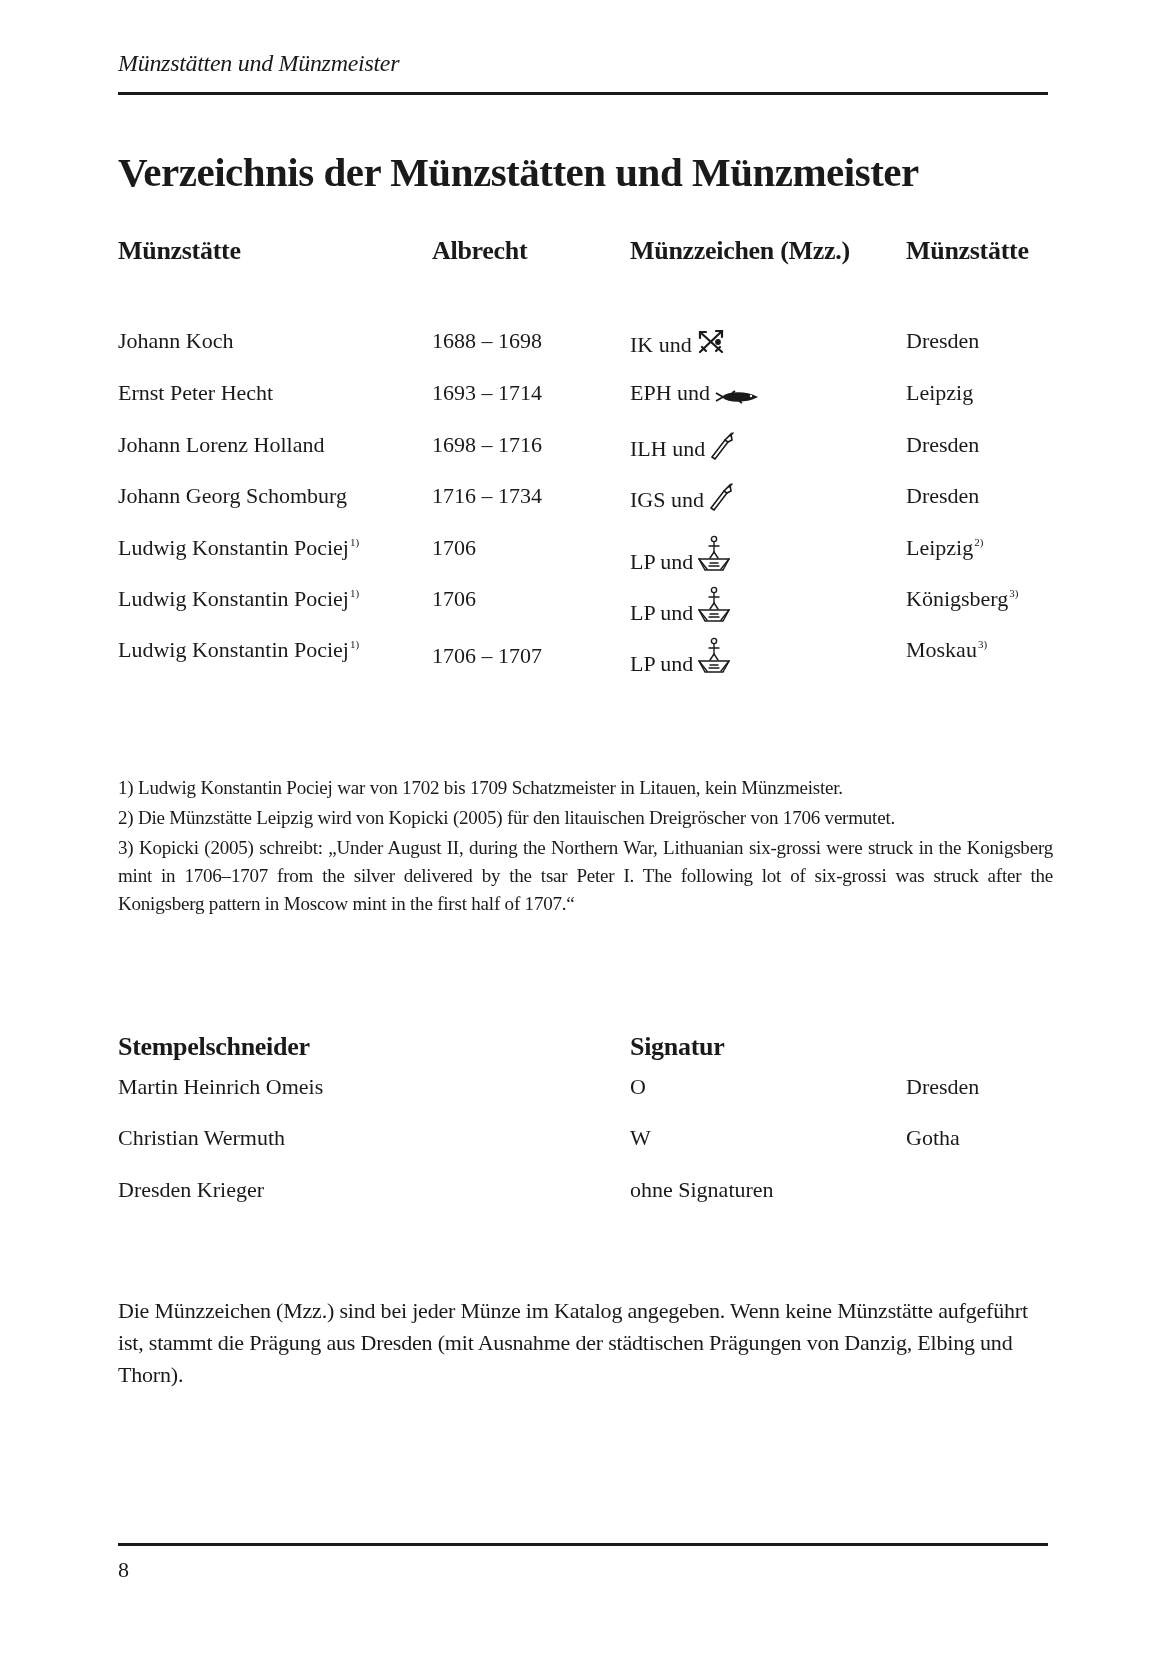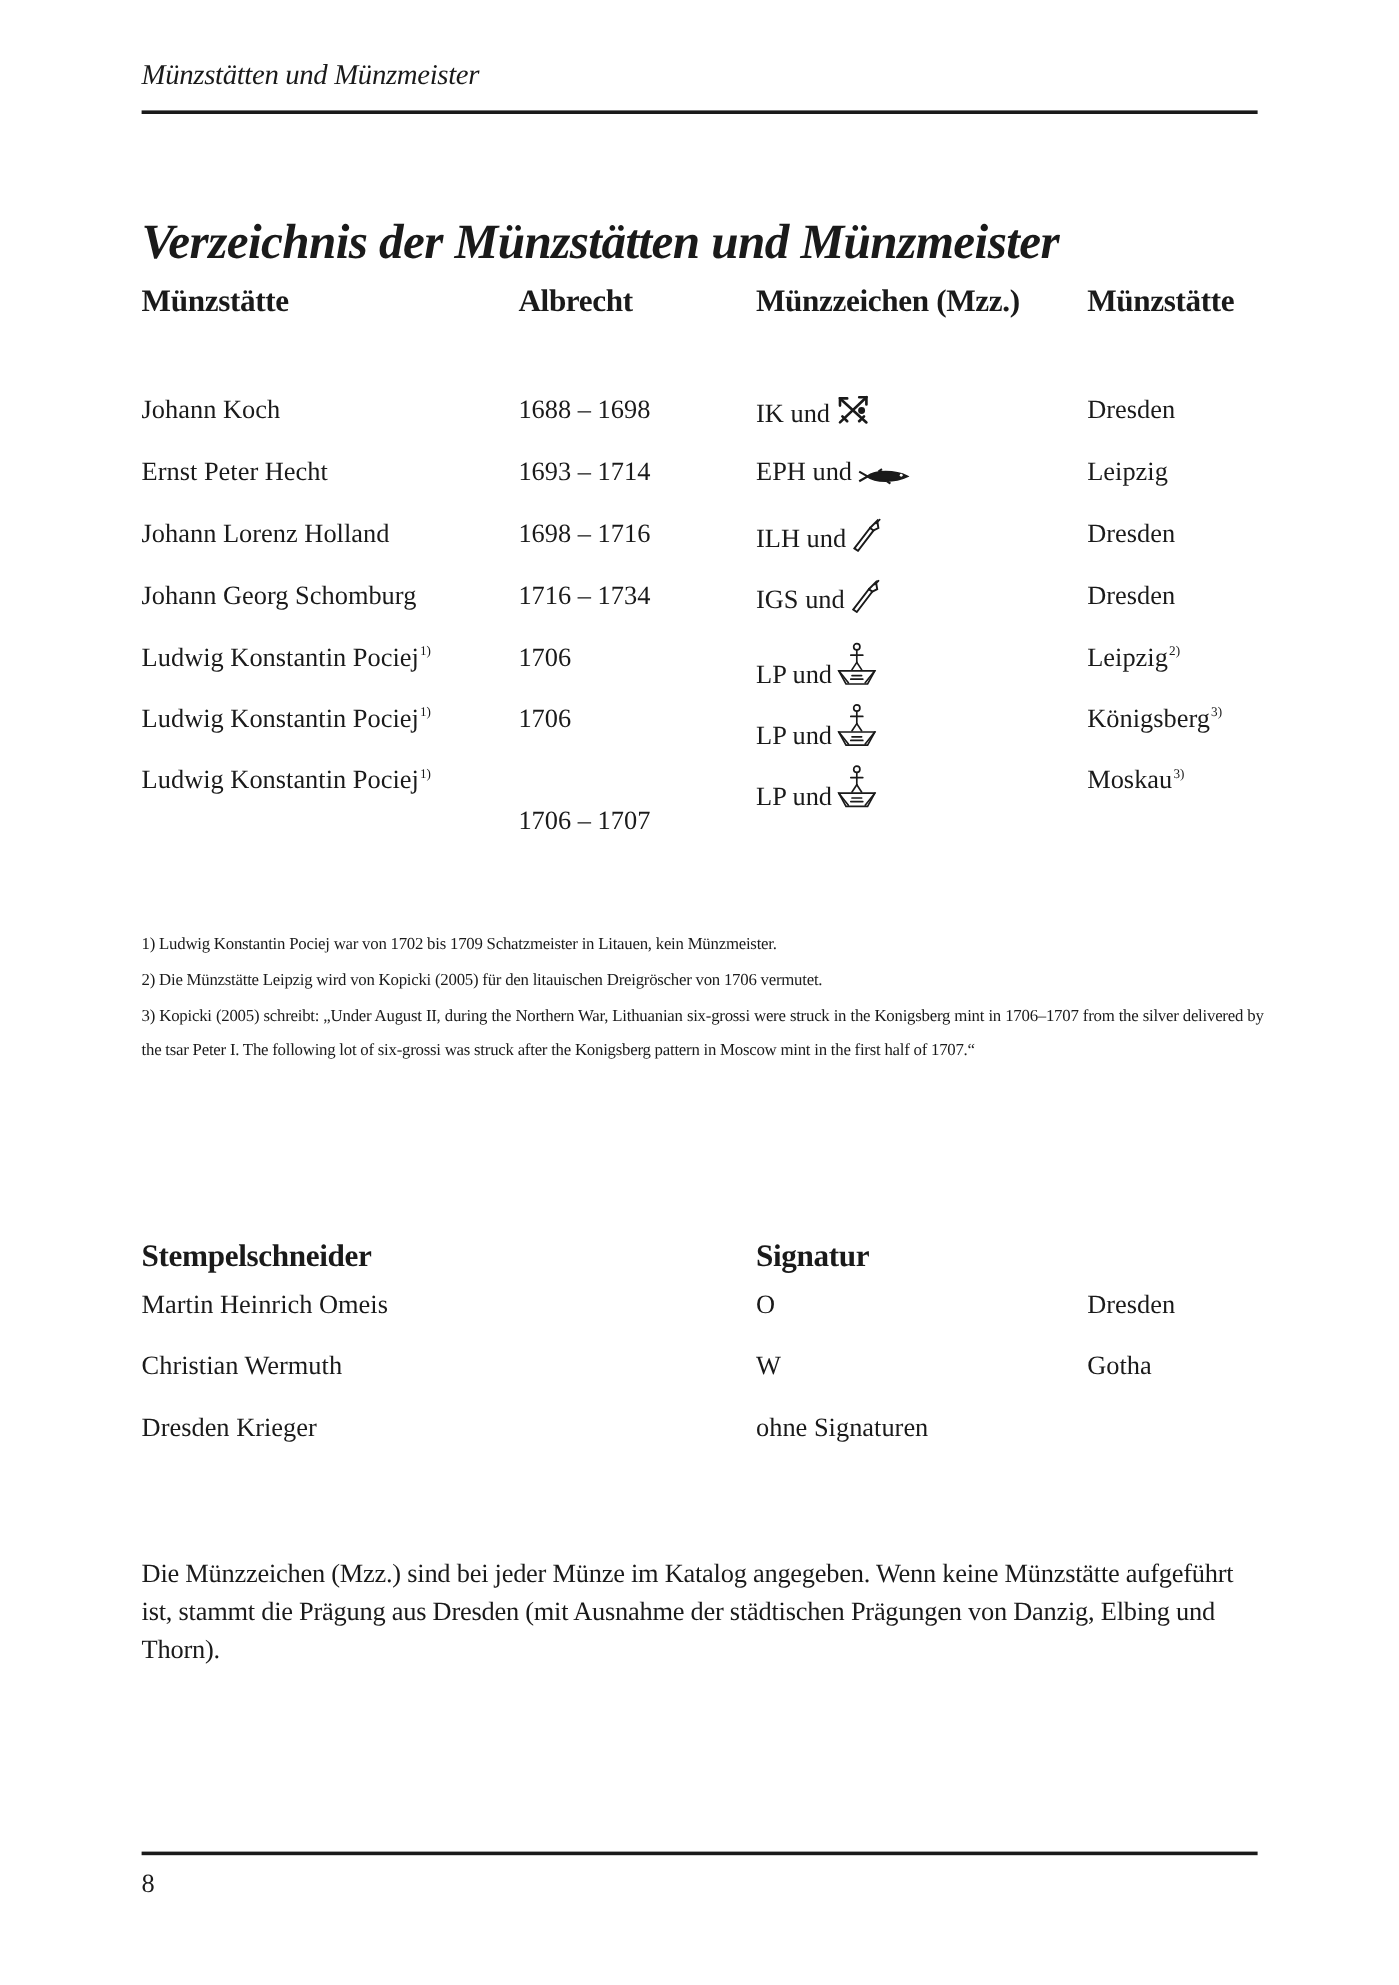--- a/index.html
+++ b/index.html
@@ -3,27 +3,27 @@
 <meta charset="utf-8">
 <style>
   html, body { margin: 0; padding: 0; background: #ffffff; }
   body { width: 1166px; height: 1654px; position: relative; overflow: hidden;
          font-family: "Liberation Serif", serif; color: #1a1a1a; }
   .abs { position: absolute; }
   .running-head { left: 118px; top: 50px; font-style: italic; font-size: 24px; letter-spacing: -0.3px; }
   .rule { left: 118px; width: 930px; height: 3px; background: #1a1a1a; }
   .rule.top { top: 92px; }
   .rule.bottom { top: 1543px; }
-  .title { left: 118px; top: 148px; font-style: italic; font-weight: bold; font-size: 41px; letter-spacing: -0.5px; margin-top: 29px; }
+  .title { left: 118px; top: 148px; font-weight: bold; font-size: 41px; letter-spacing: -0.5px; }
   .th { font-weight: bold; font-size: 26px; letter-spacing: -0.3px; }
   .cell { font-size: 22px; white-space: nowrap; }
   .col1 { left: 118px; } .col2 { left: 432px; } .col3 { left: 630px; } .col4 { left: 906px; }
   sup { font-size: 11px; vertical-align: 9px; margin-left: 1px; }
   .mark { display: inline-block; vertical-align: -4px; margin-left: 4px; }
-  .note { left: 118px; width: 935px; font-size: 14px; line-height: 28px; text-align: justify; letter-spacing: -0.2px; }
+  .note { left: 118px; width: 935px; font-size: 19px; line-height: 28px; text-align: justify; letter-spacing: -0.2px; }
   .para { left: 118px; width: 915px; font-size: 22px; line-height: 32px; letter-spacing: -0.2px; }
   .pagenum { left: 118px; top: 1557px; font-size: 22px; }
 </style>
 </head>
 <body>
 
 <div class="abs running-head">Münzstätten und Münzmeister</div>
 <div class="abs rule top"></div>
 
 <div class="abs title">Verzeichnis der Münzstätten und Münzmeister</div>
@@ -121,21 +121,21 @@
               <line x1="2" y1="24" x2="10" y2="34"></line>
               <line x1="32" y1="24" x2="24" y2="34"></line>
               <line x1="13" y1="28" x2="21" y2="28"></line>
               <line x1="12" y1="31" x2="22" y2="31"></line>
             </g>
           </svg></span></div>
       <div class="abs cell col4" style="top:586px"><span>Königsberg</span><sup>3)</sup></div>
     </div>
     <div>
       <div class="abs cell col1" style="top:637px"><span>Ludwig Konstantin Pociej</span><sup>1)</sup></div>
-      <div class="abs cell col2" style="top:671px">1706 – 1707</div>
+      <div class="abs cell col2" style="top:643px">1706 – 1707</div>
       <div class="abs cell col3" style="top:637px"><span>LP und</span><span class="mark"><svg width="34" height="38" viewBox="0 0 34 38">
             <g stroke="#1a1a1a" stroke-width="1.4" fill="none" stroke-linecap="round">
               <circle cx="17" cy="4" r="2.6"></circle>
               <line x1="17" y1="7" x2="17" y2="17"></line>
               <line x1="12" y1="11" x2="22" y2="11"></line>
               <line x1="17" y1="17" x2="13" y2="23"></line>
               <line x1="17" y1="17" x2="21" y2="23"></line>
               <path d="M2 24 L32 24 L26 35 L8 35 Z"></path>
               <line x1="2" y1="24" x2="10" y2="34"></line>
               <line x1="32" y1="24" x2="24" y2="34"></line>

